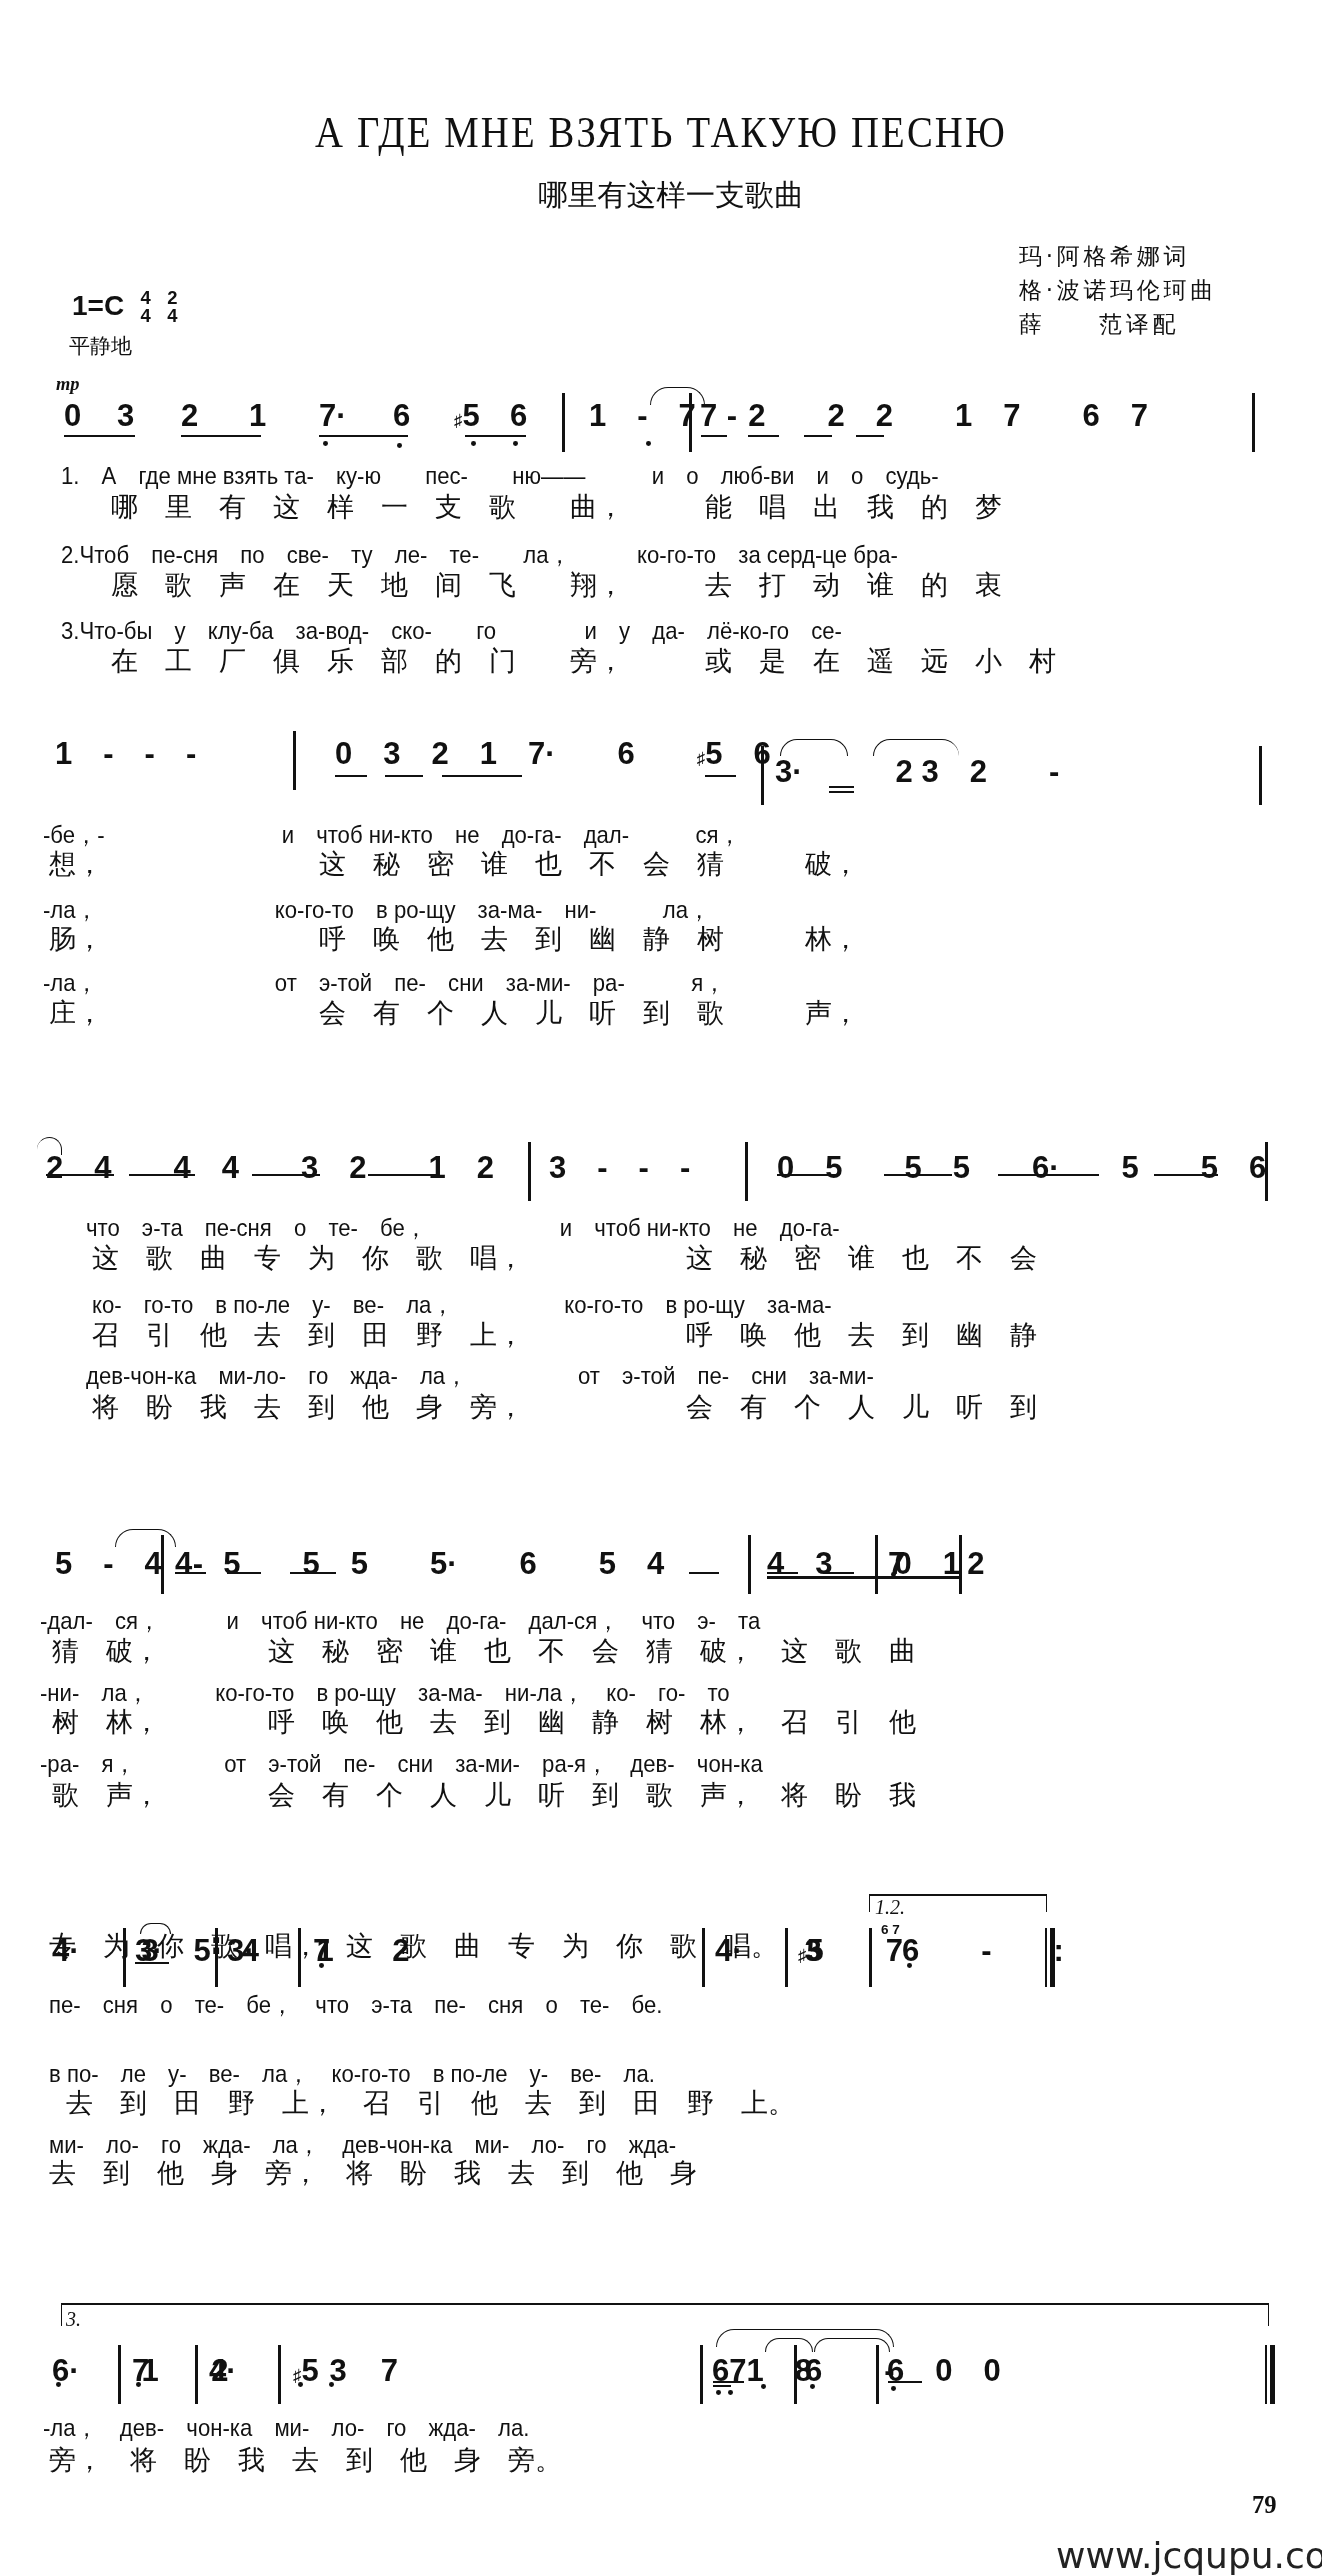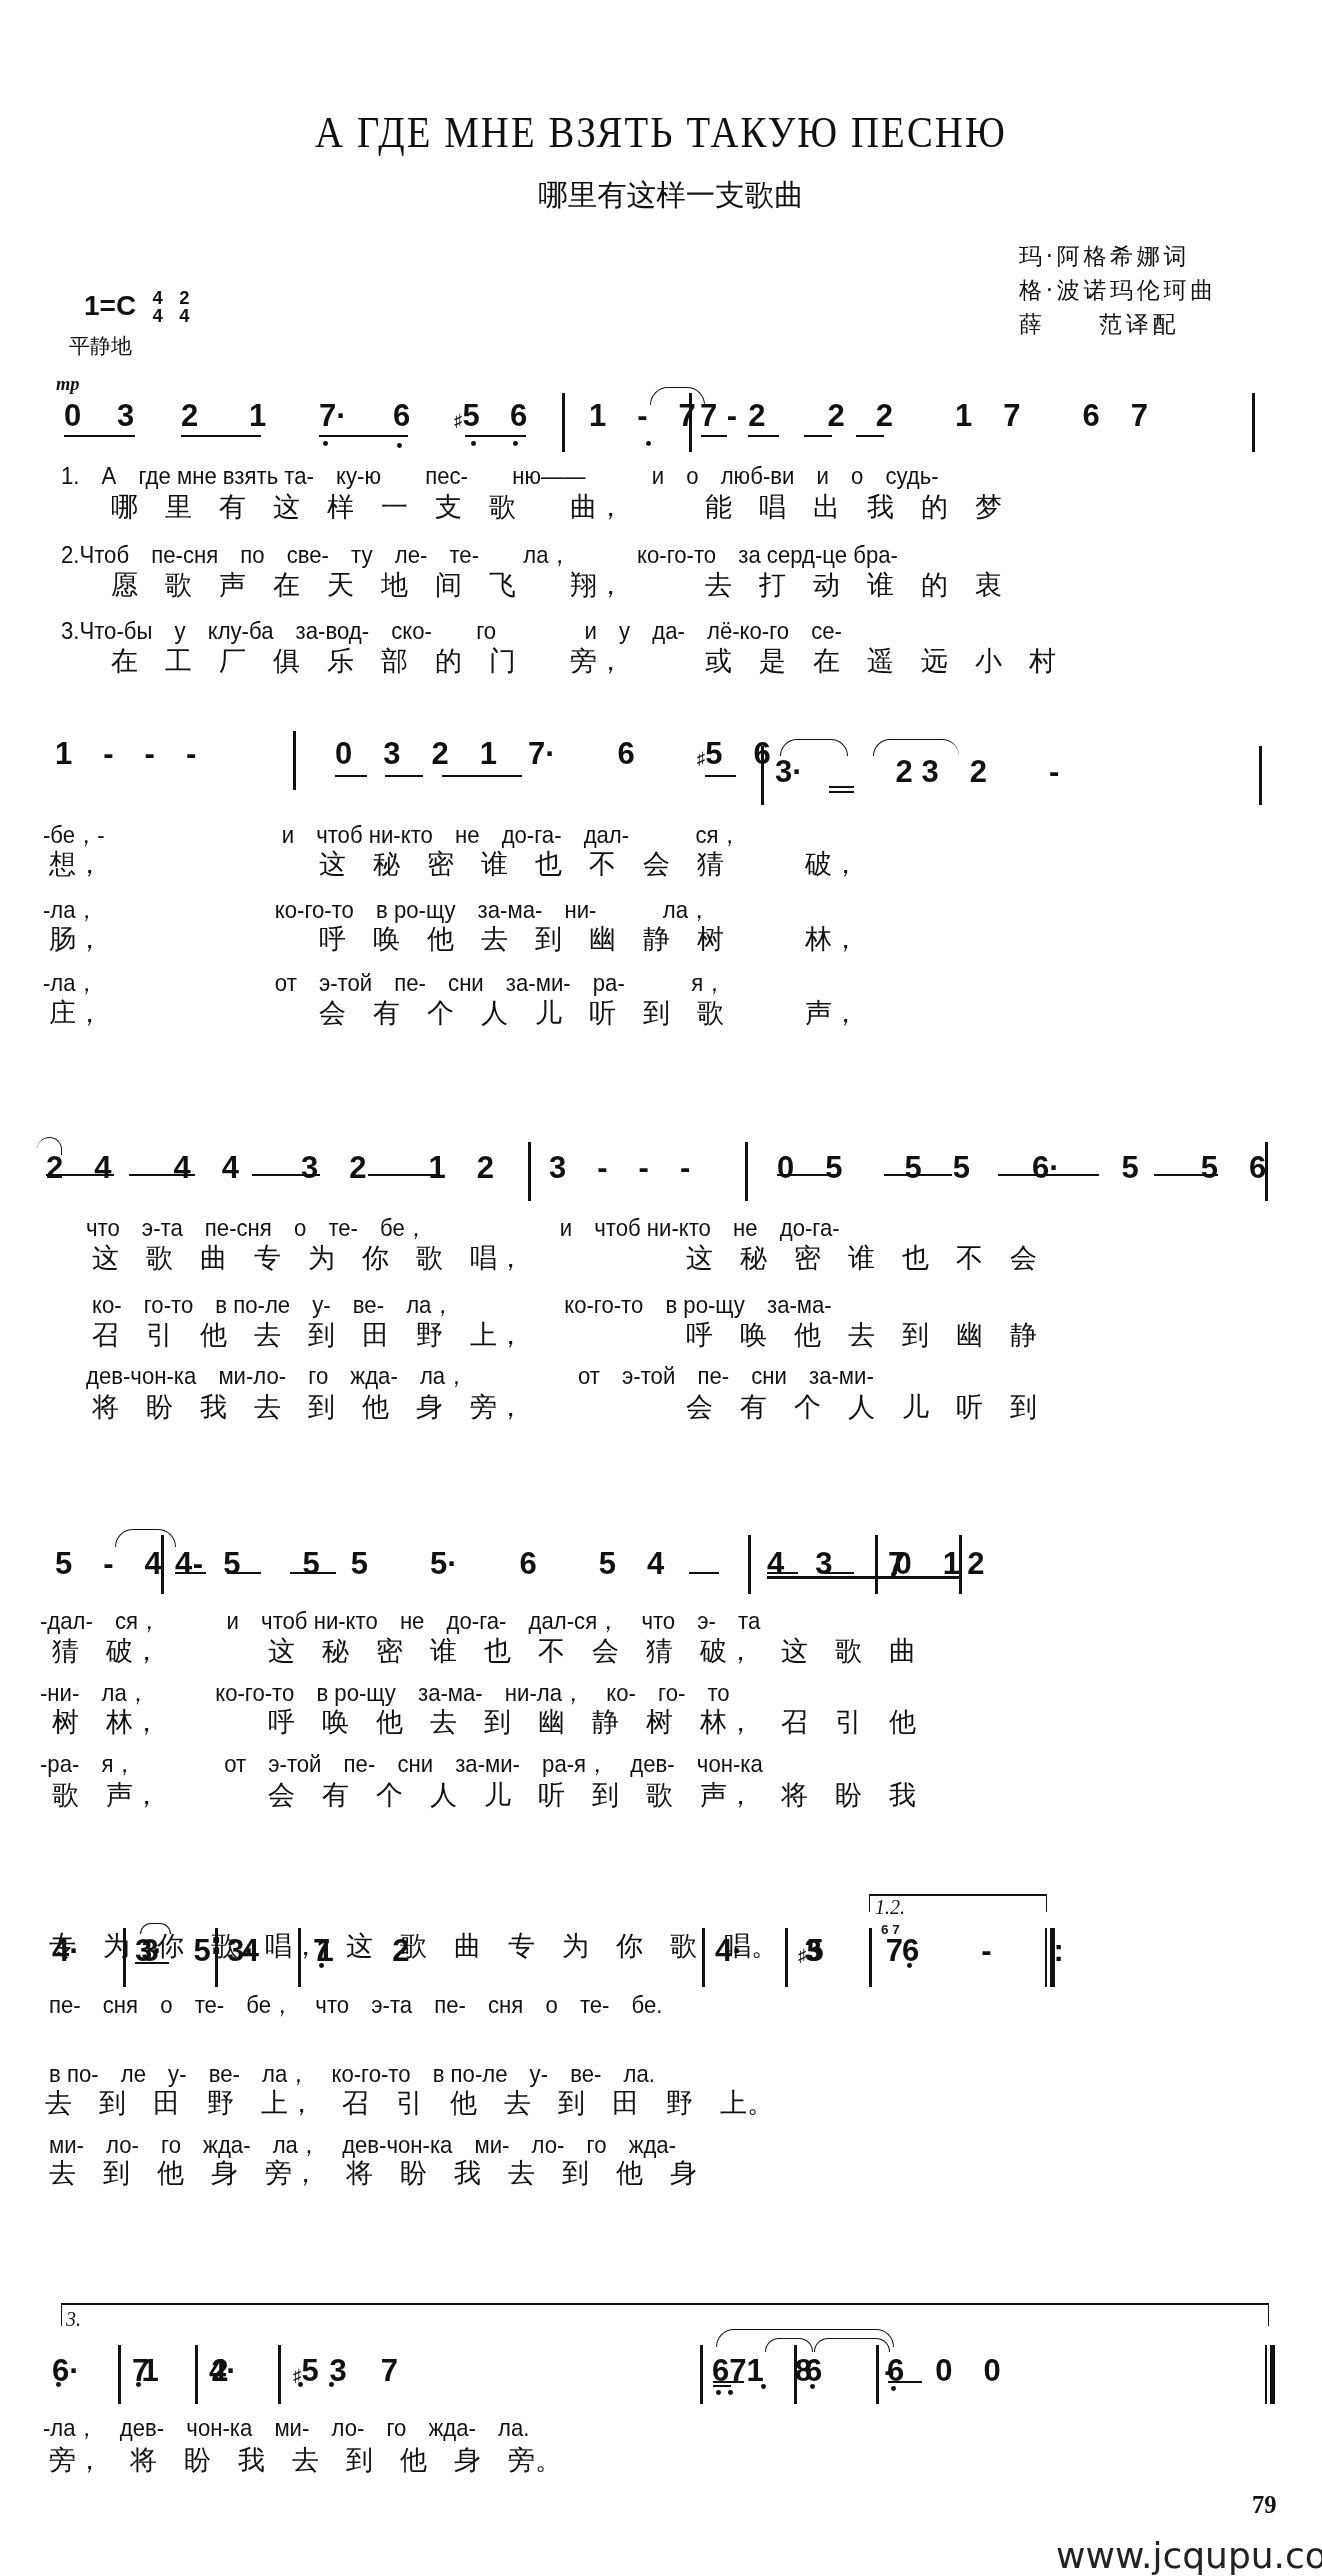--- a/index.html
+++ b/index.html
@@ -32,21 +32,21 @@
 </head>
 <body>
 
 <div class="abs title">А ГДЕ МНЕ ВЗЯТЬ ТАКУЮ ПЕСНЮ</div>
 <div class="abs subtitle">哪里有这样一支歌曲</div>
 
 <div class="abs credit" style="top:241px;left:1019px;">玛·阿格希娜词</div>
 <div class="abs credit" style="top:275px;left:1019px;">格·波诺玛伦珂曲</div>
 <div class="abs credit" style="top:309px;left:1019px;">薛　　范译配</div>
 
-<div class="abs key" style="top:289px;left:72px;margin-left:12px;">
+<div class="abs key" style="top:289px;left:72px;">
   <span>1=C</span>
   <span class="frac"><span>4</span><br><span>4</span></span>
   <span class="frac"><span>2</span><br><span>4</span></span>
 </div>
 <div class="abs tempo" style="top:332px;left:69px;">平静地</div>
 <div class="abs dyn" style="top:374px;left:56px;">mp</div>
 
 <div>
   <div class="abs note" style="top:399px;left:64px;">0</div>
   <div class="abs note" style="top:399px;left:117px;">3</div>
@@ -181,21 +181,21 @@
   <div class="ending-label" style="top:1896px;left:875px;">1.2.</div>
   <div class="abs" style="top:1922px;left:881px;font-size:13.5px;font-weight:bold;">6 7</div>
   <div class="abs note" style="top:1934px;left:902px;">6　　-　　:</div>
   <div class="dotb" style="top:1963px;left:907px;"></div>
   <div class="bar" style="top:1928px;left:1045px;width:1.8px;"></div>
   <div class="bar" style="top:1928px;left:1050px;width:4.9px;"></div>
 
   <div class="abs ru" style="top:1988px;left:49px;">пе-　сня　о　те-　бе，　что　э-та　пе-　сня　о　те-　бе.</div>
   <div class="abs zh" style="top:1928px;left:49px;">专　为　你　歌　唱，　这　歌　曲　专　为　你　歌　唱。</div>
   <div class="abs ru" style="top:2057px;left:49px;">в по-　ле　у-　ве-　ла，　ко-го-то　в по-ле　у-　ве-　ла.</div>
-  <div class="abs zh" style="top:2085px;left:45px;">去　到　田　野　上，　召　引　他　去　到　田　野　上。</div>
+  <div class="abs zh" style="top:2085px;left:66px;">去　到　田　野　上，　召　引　他　去　到　田　野　上。</div>
   <div class="abs ru" style="top:2128px;left:49px;">ми-　ло-　го　жда-　ла，　дев-чон-ка　ми-　ло-　го　жда-</div>
   <div class="abs zh" style="top:2155px;left:49px;text-align:right;">去　到　他　身　旁，　将　盼　我　去　到　他　身</div>
 </div>
 
 <div>
   <div class="ending" style="top:2303px;left:61px;width:1208px;height:23px;border-right:1.8px solid #111;"></div>
   <div class="ending-label" style="top:2308px;left:66px;">3.</div>
 
   <div class="abs note" style="top:2354px;left:52px;">6·　　1</div>
   <div class="dotb" style="top:2382px;left:56px;"></div>

